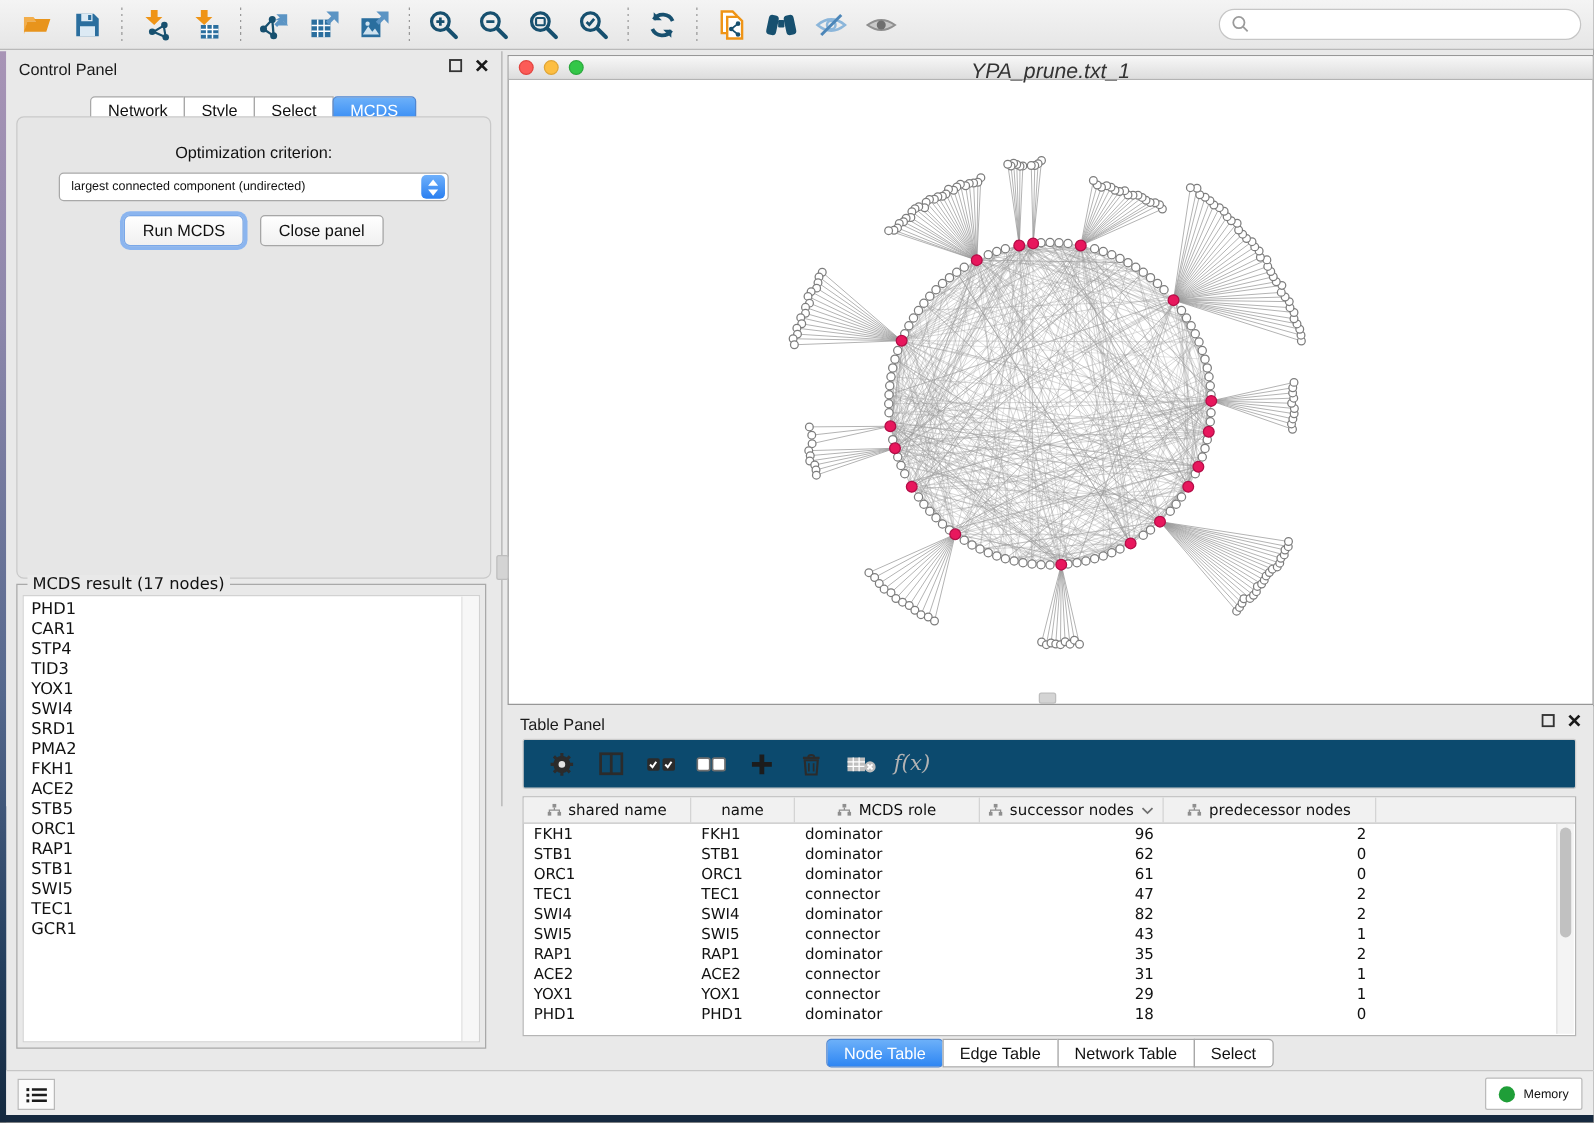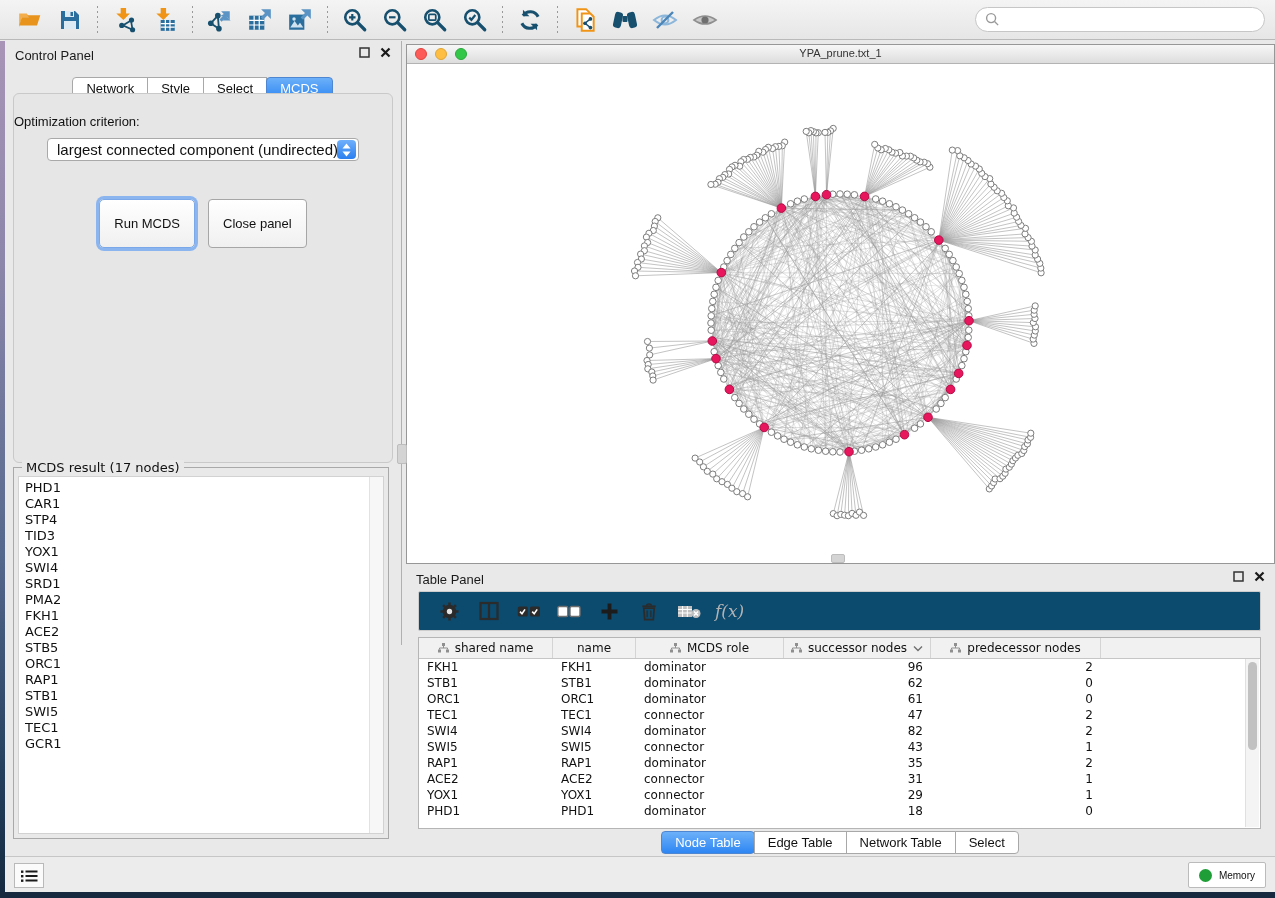--- a/index.html
+++ b/index.html
@@ -23,47 +23,47 @@
     border-right:1px solid #b0b0b0;box-sizing:border-box;}
   .panel-header{position:relative;height:26px;}
   .panel-title{position:absolute;left:10px;top:7px;font-size:13px;color:#1a1a1a;}
   .panel-icons{position:absolute;right:10px;top:6px;display:flex;gap:10px;align-items:center;}
   .cp-tabs{position:absolute;left:0;right:0;top:36px;display:flex;justify-content:center;}
   .seg{padding:3px 13px;font-size:13px;background:#fff;border:1px solid #a8a8a8;margin-left:-1px;}
   .seg.first{border-radius:4px 0 0 4px;}
   .seg.active{background:linear-gradient(#6cb0f9,#2e86f3);color:#fff;border-color:#4f86d2;border-radius:4px;}
   .cp-box{position:absolute;left:8px;right:8px;top:52px;height:368px;background:#e6e6e6;
     border:1px solid #c9c9c9;border-radius:6px;}
-  .opt-label{margin-top:20px;font-size:13px;}
+  .opt-label{margin-top:20px;text-align:center;font-size:13px;}
   .combo{margin:9px auto 0 auto;width:312px;height:23px;background:#fff;border:1px solid #a9a9a9;border-radius:4px;
     display:flex;align-items:center;box-sizing:border-box;}
-  .combo-text{flex:1;font-size:15px;padding-left:9px;white-space:nowrap;overflow:hidden;}
+  .combo-text{flex:1;font-size:10px;padding-left:9px;white-space:nowrap;overflow:hidden;}
   .combo-step{width:19px;height:19px;margin-right:2px;border-radius:4px;
     background:linear-gradient(#6fb0fb,#2a7ff0);display:flex;flex-direction:column;align-items:center;justify-content:center;gap:2px;}
   .btn-row{margin-top:11px;display:flex;justify-content:center;gap:13px;}
-  .pbtn{height:23px;padding:12px 14px;font-size:13px;background:linear-gradient(#ffffff,#f0f0f0);
-    border:1px solid #a6a6a6;border-radius:4px;display:flex;align-items:center;margin-top:27px;}
+  .pbtn{height:23px;padding:0 14px;font-size:13px;background:linear-gradient(#ffffff,#f0f0f0);
+    border:1px solid #a6a6a6;border-radius:4px;display:flex;align-items:center;}
   .pbtn.focus{box-shadow:0 0 0 3px rgba(90,155,245,.65);border-color:#7aa8e8;border-radius:5px;}
   .groupbox{position:absolute;left:8px;right:12px;top:426px;height:370px;border:1px solid #a9a9a9;}
   .group-legend{position:absolute;top:-8px;left:8px;background:#e9e9e9;padding:0 4px;font-size:13px;
     font-family:"DejaVu Sans",sans-serif;}
   .mcds-list{position:absolute;left:4px;right:4px;top:8px;bottom:4px;background:#fff;border:1px solid #d2d2d2;overflow:hidden;}
   .mcds-scroll{position:absolute;right:0;top:0;bottom:0;width:13px;background:#f7f7f7;border-left:1px solid #e2e2e2;}
   .mcds-item{font:13px "DejaVu Sans",sans-serif;line-height:16px;padding-left:6px;}
   .mcds-items{position:absolute;left:0;top:3px;right:14px;}
   
   .net-window{position:absolute;left:406px;top:44px;width:869px;height:520px;background:#fff;
     border:1px solid #979797;box-sizing:border-box;}
   .net-titlebar{position:relative;height:18px;background:linear-gradient(#f7f7f7,#dddddd);border-bottom:1px solid #b3b3b3;}
   .lights{position:absolute;left:8px;top:3px;display:flex;gap:8px;}
   .light{width:12px;height:12px;border-radius:50%;}
   .light.red{background:#fc5b57;border:1px solid #e2443f;box-sizing:border-box;}
   .light.yellow{background:#fdbe41;border:1px solid #e0a535;box-sizing:border-box;}
   .light.green{background:#33c748;border:1px solid #2aa83c;box-sizing:border-box;}
-  .net-title{position:absolute;left:0;right:0;top:2px;text-align:center;font-size:11px;color:#333;}
+  .net-title{position:absolute;left:0;right:0;top:2px;text-align:center;font-size:17px;color:#333;font-style:italic;}
   .net-canvas{position:absolute;left:0;top:19px;right:0;bottom:0;overflow:hidden;}
   .split-v{position:absolute;left:397px;top:444px;width:10px;height:20px;background:#d4d4d4;border:1px solid #bdbdbd;border-radius:2px;box-sizing:border-box;}
   .split-h{position:absolute;left:831px;top:554px;width:14px;height:9px;background:#d4d4d4;border:1px solid #bdbdbd;border-radius:2px;box-sizing:border-box;}
   
   .table-panel{position:absolute;left:406px;top:565px;width:869px;height:292px;background:#e9e9e9;}
   .tp-toolbar{position:absolute;left:12px;right:14px;top:26px;height:40px;background:#0c4a6e;
     border:1px solid #cdcdcd;border-radius:2px;display:flex;align-items:center;padding-left:12px;box-sizing:border-box;gap:4px;}
   .tpi{width:36px;height:30px;display:flex;align-items:center;justify-content:center;}
   .fx{font:italic 17px "DejaVu Serif",serif;color:#b3b3b3;padding-left:4px;}
   .tp-table{position:absolute;left:12px;right:14px;top:72px;height:192px;background:#fff;border:1px solid #b5b5b5;box-sizing:border-box;}

